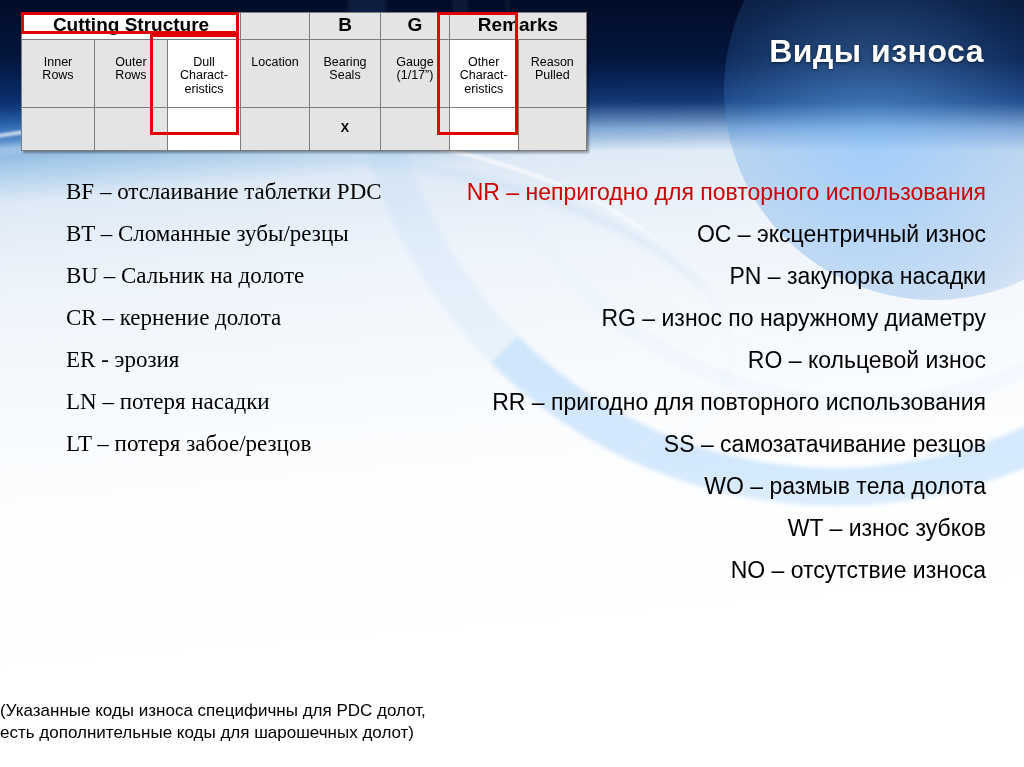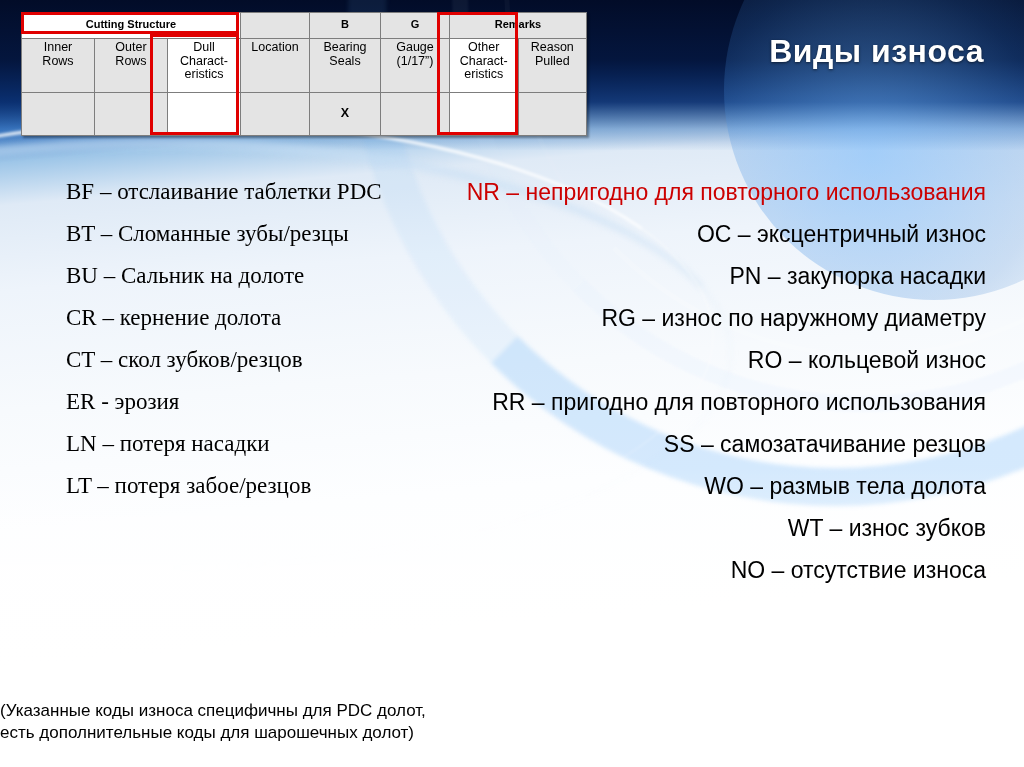--- a/index.html
+++ b/index.html
@@ -151,27 +151,27 @@
     background: #e4e4e4;
     color: #000000;
     font-size: 12.5px;
     text-align: center;
     vertical-align: middle;
     padding: 1px 1px;
     line-height: 1.08;
   }
   table.dull tr.grouprow td {
     font-weight: bold;
-    font-size: 11px;
+    font-size: 19px;
     height: 20px;
     padding: 2px 0 3px 0;
   }
   table.dull tr.subrow td {
     height: 50px;
-    padding-top: 2px;
+    padding-top: 16px;
     vertical-align: top;
   }
   table.dull tr.datarow td {
     height: 40px;
   }
   td.hl {
     background: #ffffff !important;
   }
   td.xmark {
     font-size: 22px;
@@ -289,21 +289,20 @@
   <div class="redbox" id="redbox-cutting-structure"></div>
   <div class="redbox" id="redbox-dull-char"></div>
   <div class="redbox" id="redbox-other-char"></div>
 
   <div id="codes">
     <div class="col" id="col-left">
         <p class="code-line">BF – отслаивание таблетки PDC</p>
         <p class="code-line">BT – Сломанные зубы/резцы</p>
         <p class="code-line">BU – Сальник на долоте</p>
         <p class="code-line">CR – кернение долота</p>
-        <p class="code-line">CT – скол зубков/резцов</p>
         <p class="code-line">ER - эрозия</p>
         <p class="code-line">LN – потеря насадки</p>
         <p class="code-line">LT – потеря забое/резцов</p>
       </div>
     <div class="col" id="col-right">
         <p class="code-line accent">NR – непригодно для повторного использования</p>
         <p class="code-line">OC – эксцентричный износ</p>
         <p class="code-line">PN – закупорка насадки</p>
         <p class="code-line">RG – износ по наружному диаметру</p>
         <p class="code-line">RO – кольцевой износ</p>

